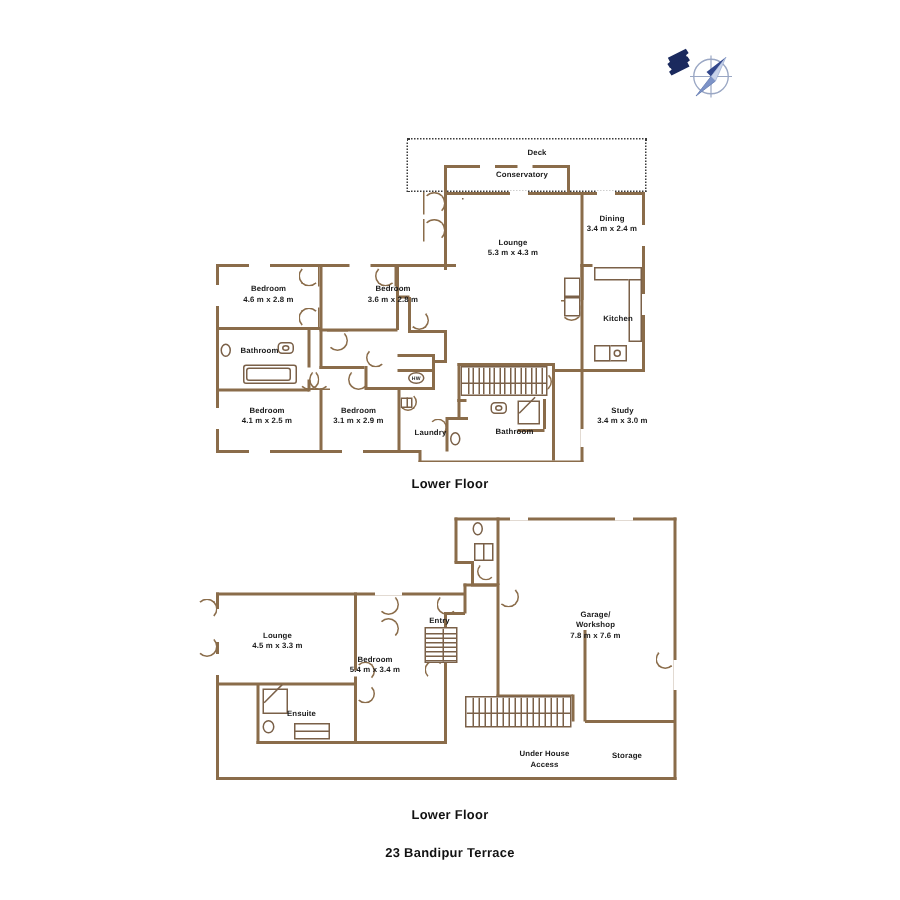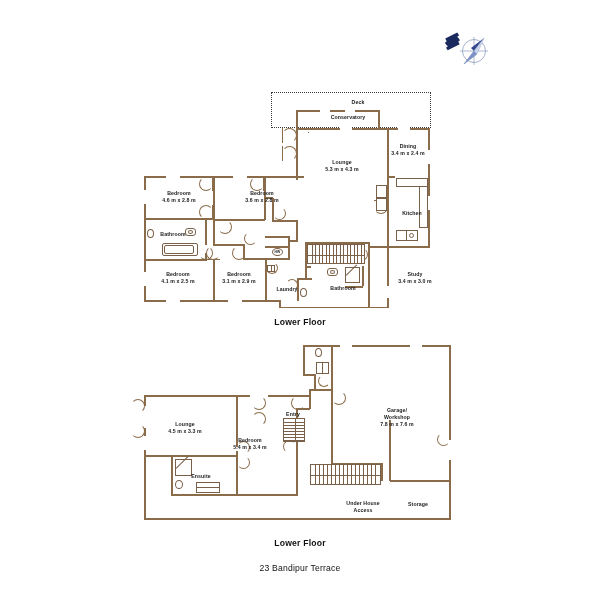--- a/index.html
+++ b/index.html
@@ -31,21 +31,21 @@
     font-size:8.6px;
     font-weight:bold;
     text-align:center;
     transform:translateX(-50%);
     letter-spacing:.2px;
   }
   .addr{
     position:absolute;
     color:#111;
     font-size:8.6px;
-    font-weight:normal;
+    font-weight:bold;
     text-align:center;
     transform:translateX(-50%);
     letter-spacing:.2px;
   }
   
   .fx{position:absolute;border:0.7px solid #7a6048;background:#fff;box-sizing:border-box;}
   .fx-r{position:absolute;border:0.7px solid #7a6048;background:#fff;box-sizing:border-box;border-radius:50%;}
   .fx-line{position:absolute;background:#7a6048;}
   
   .deck-box{

